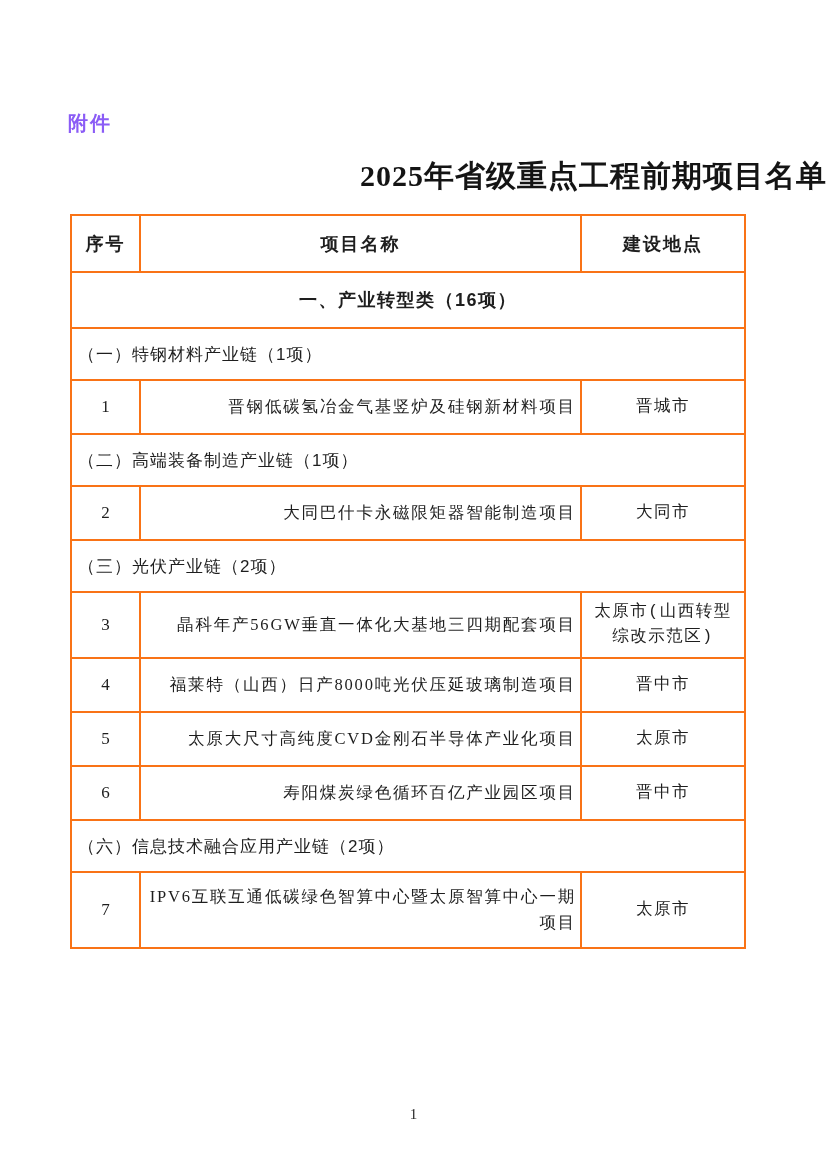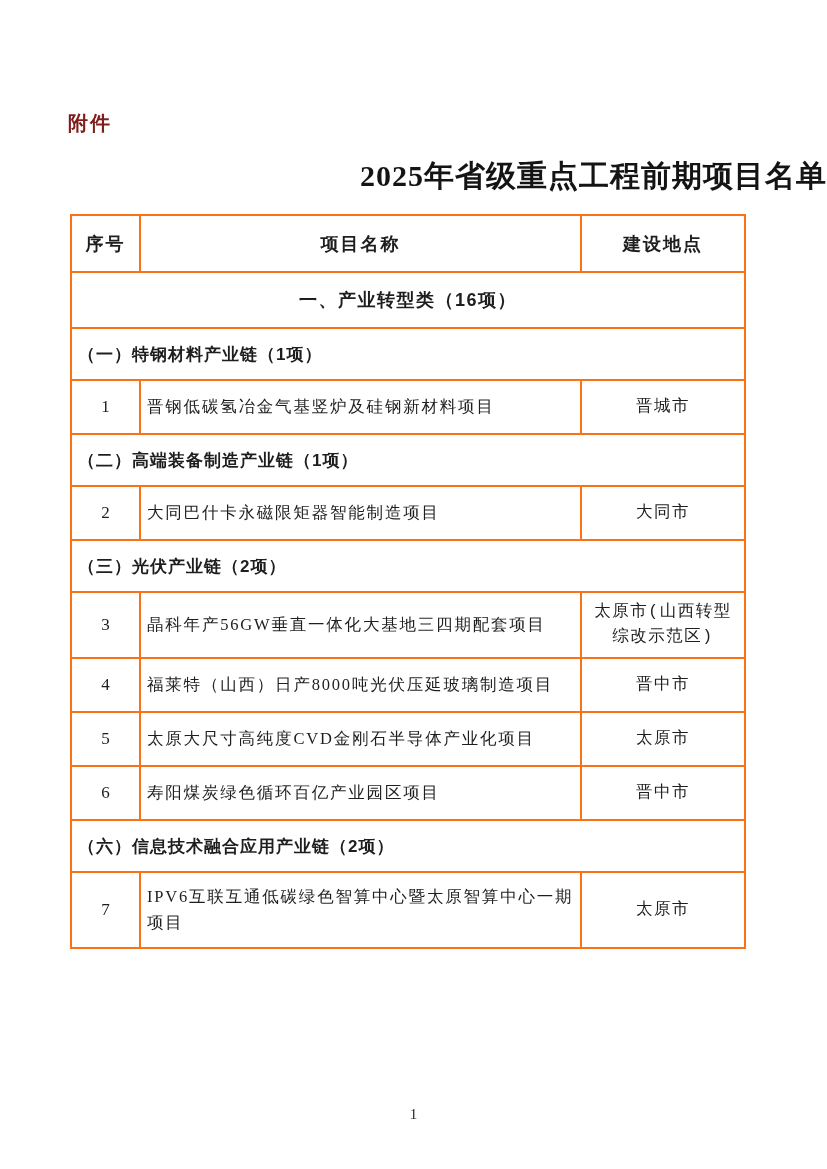--- a/index.html
+++ b/index.html
@@ -18,21 +18,21 @@
     background: #ffffff;
   }
   .attachment-label {
     position: absolute;
     left: 68px;
     top: 110px;
     font-family: Liberation Serif, serif;
     font-weight: 600;
     font-size: 20px;
     letter-spacing: 2px;
-    color: #7f1d1d;
+    color: #8b5cf6;
   }
   .doc-title {
     position: absolute;
     left: 0;
     top: 156px;
     width: 100%;
     text-align: right;
     font-family: "Liberation Serif", "DejaVu Serif", serif;
     font-weight: bold;
     font-size: 30px;
@@ -70,35 +70,35 @@
   tr.section-row td {
     font-family: "Liberation Sans", "DejaVu Sans", sans-serif;
     font-weight: bold;
     font-size: 18px;
     letter-spacing: 1.5px;
     text-align: center;
   }
   tr.subsection-row { height: 52px; }
   tr.subsection-row td {
     font-family: "Liberation Sans", "DejaVu Sans", sans-serif;
-    font-weight: bold;
+    font-weight: normal;
     font-size: 17px;
     letter-spacing: 1px;
     text-align: left;
     padding-left: 6px;
   }
   tr.project-row { height: 54px; }
   tr.project-row.tall   { height: 66px; }
   tr.project-row.taller { height: 76px; }
   tr.project-row td.cell-no {
     text-align: center;
     font-size: 17px;
   }
   tr.project-row td.cell-name {
-    text-align: left;
+    text-align: right;
     padding-left: 6px;
     padding-right: 4px;
     font-size: 16.5px;
     letter-spacing: 1.8px;
     line-height: 1.55;
   }
   tr.project-row td.cell-loc {
     text-align: center;
     font-size: 16.5px;
     letter-spacing: 1.5px;

